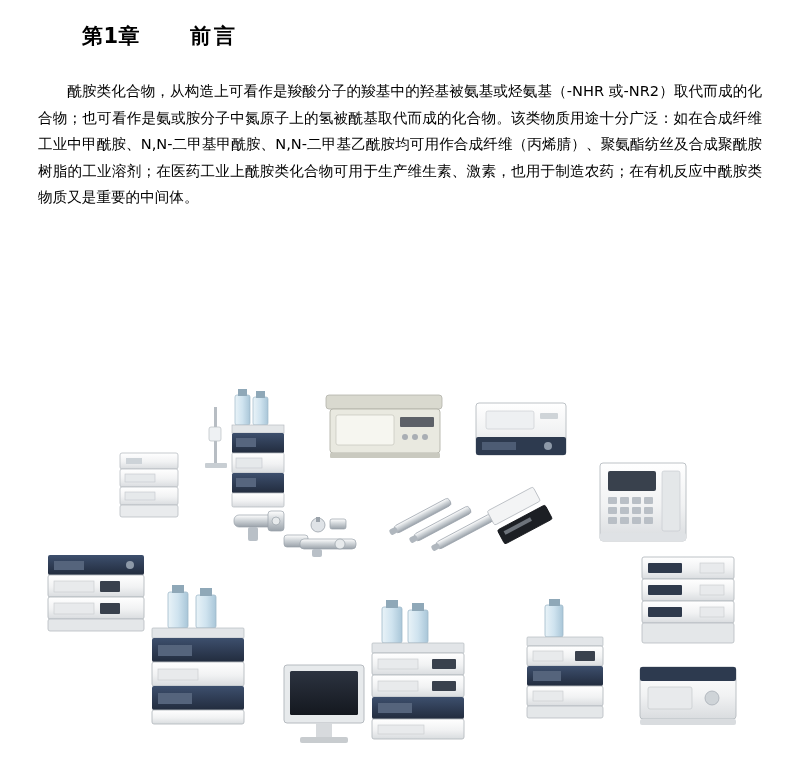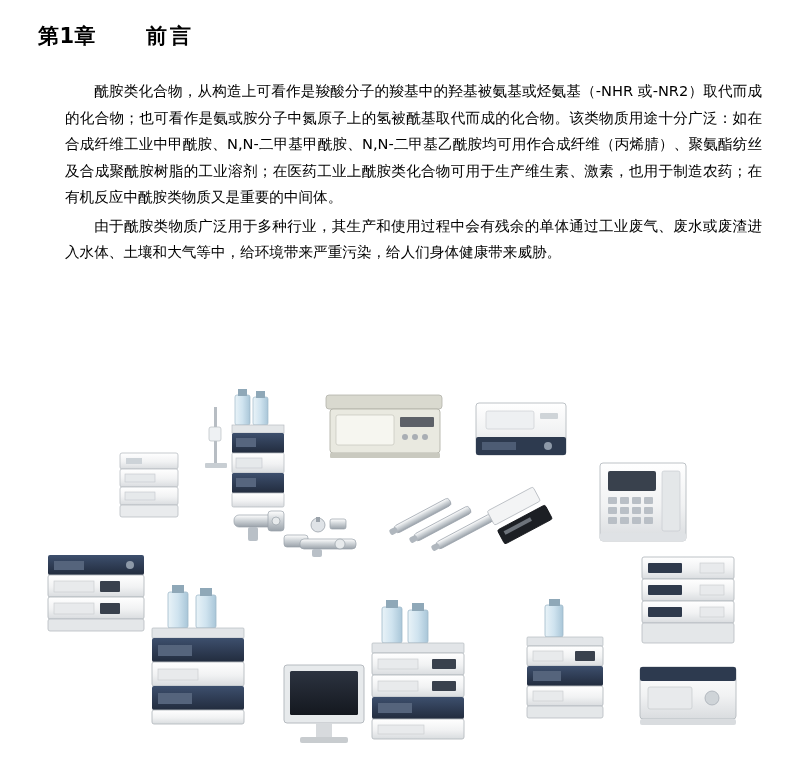--- a/index.html
+++ b/index.html
@@ -23,36 +23,36 @@
     padding: 0 38px;
   }
   
   .chapter-heading {
     margin-top: 22px;
     display: flex;
     align-items: baseline;
     font-weight: bold;
     font-size: 21px;
     letter-spacing: 0.5px;
+    margin-left: 44px;
   }
   .chapter-no {
     min-width: 108px;
   }
   .chapter-title {
     letter-spacing: 3px;
     text-align: center;
   }
   
   .body-text {
     margin-top: 28px;
     font-size: 14.6px;
     line-height: 1.82;
     text-align: justify;
     text-justify: inter-ideograph;
-    margin-left: 27px;
   }
   .body-text p {
     margin: 0 0 2px 0;
     text-indent: 2em;
   }
   
   .figure {
     position: absolute;
     left: 0;
     top: 345px;
@@ -68,21 +68,20 @@
 
 <div class="page">
 
   <div class="chapter-heading">
     <span class="chapter-no">第1章</span>
     <span class="chapter-title">前言</span>
   </div>
 
   <div class="body-text">
     <p>酰胺类化合物，从构造上可看作是羧酸分子的羧基中的羟基被氨基或烃氨基（-NHR 或-NR2）取代而成的化合物；也可看作是氨或胺分子中氮原子上的氢被酰基取代而成的化合物。该类物质用途十分广泛：如在合成纤维工业中甲酰胺、N,N-二甲基甲酰胺、N,N-二甲基乙酰胺均可用作合成纤维（丙烯腈）、聚氨酯纺丝及合成聚酰胺树脂的工业溶剂；在医药工业上酰胺类化合物可用于生产维生素、激素，也用于制造农药；在有机反应中酰胺类物质又是重要的中间体。</p>
-    <p>由于酰胺类物质广泛用于多种行业，其生产和使用过程中会有残余的单体通过工业废气、废水或废渣进入水体、土壤和大气等中，给环境带来严重污染，给人们身体健康带来威胁。</p>
   </div>
 
   <div class="figure">
     <svg width="800" height="420" viewBox="0 0 800 420" xmlns="http://www.w3.org/2000/svg">
       <defs>
         <linearGradient id="gBody" x1="0" y1="0" x2="0" y2="1">
           <stop offset="0%" stop-color="#ffffff"></stop>
           <stop offset="55%" stop-color="#f1f2f3"></stop>
           <stop offset="100%" stop-color="#d9dcdf"></stop>
         </linearGradient>

